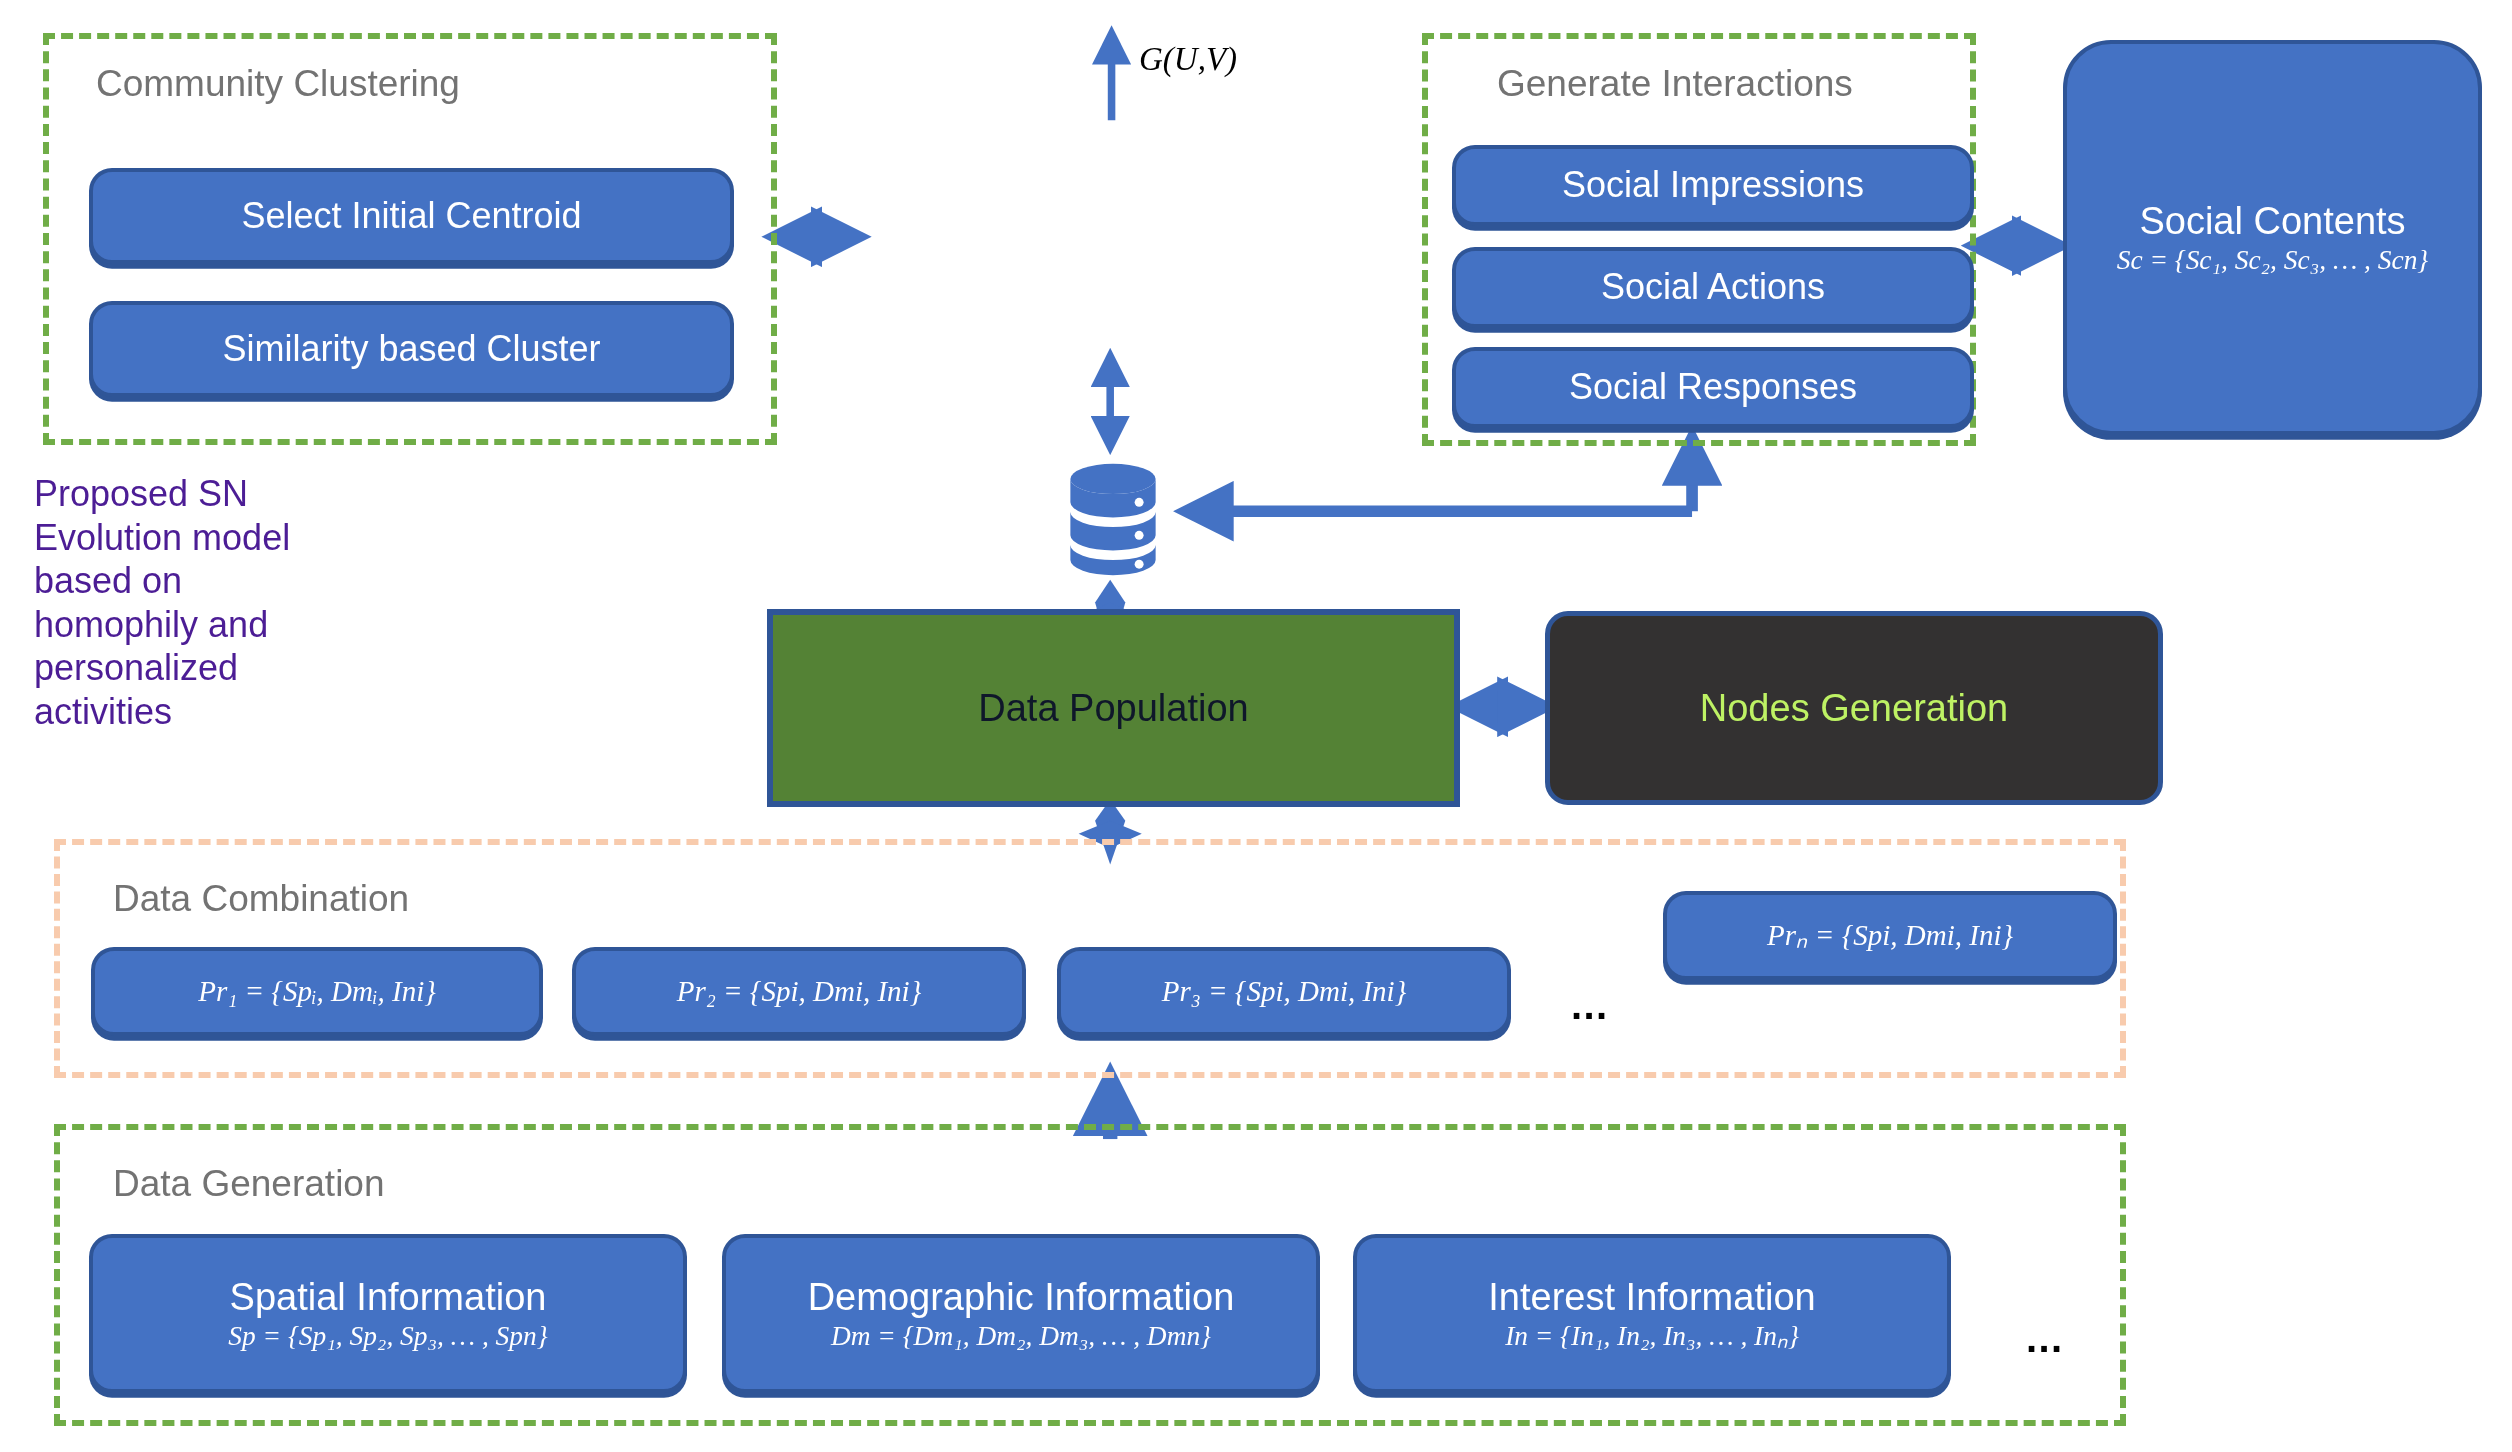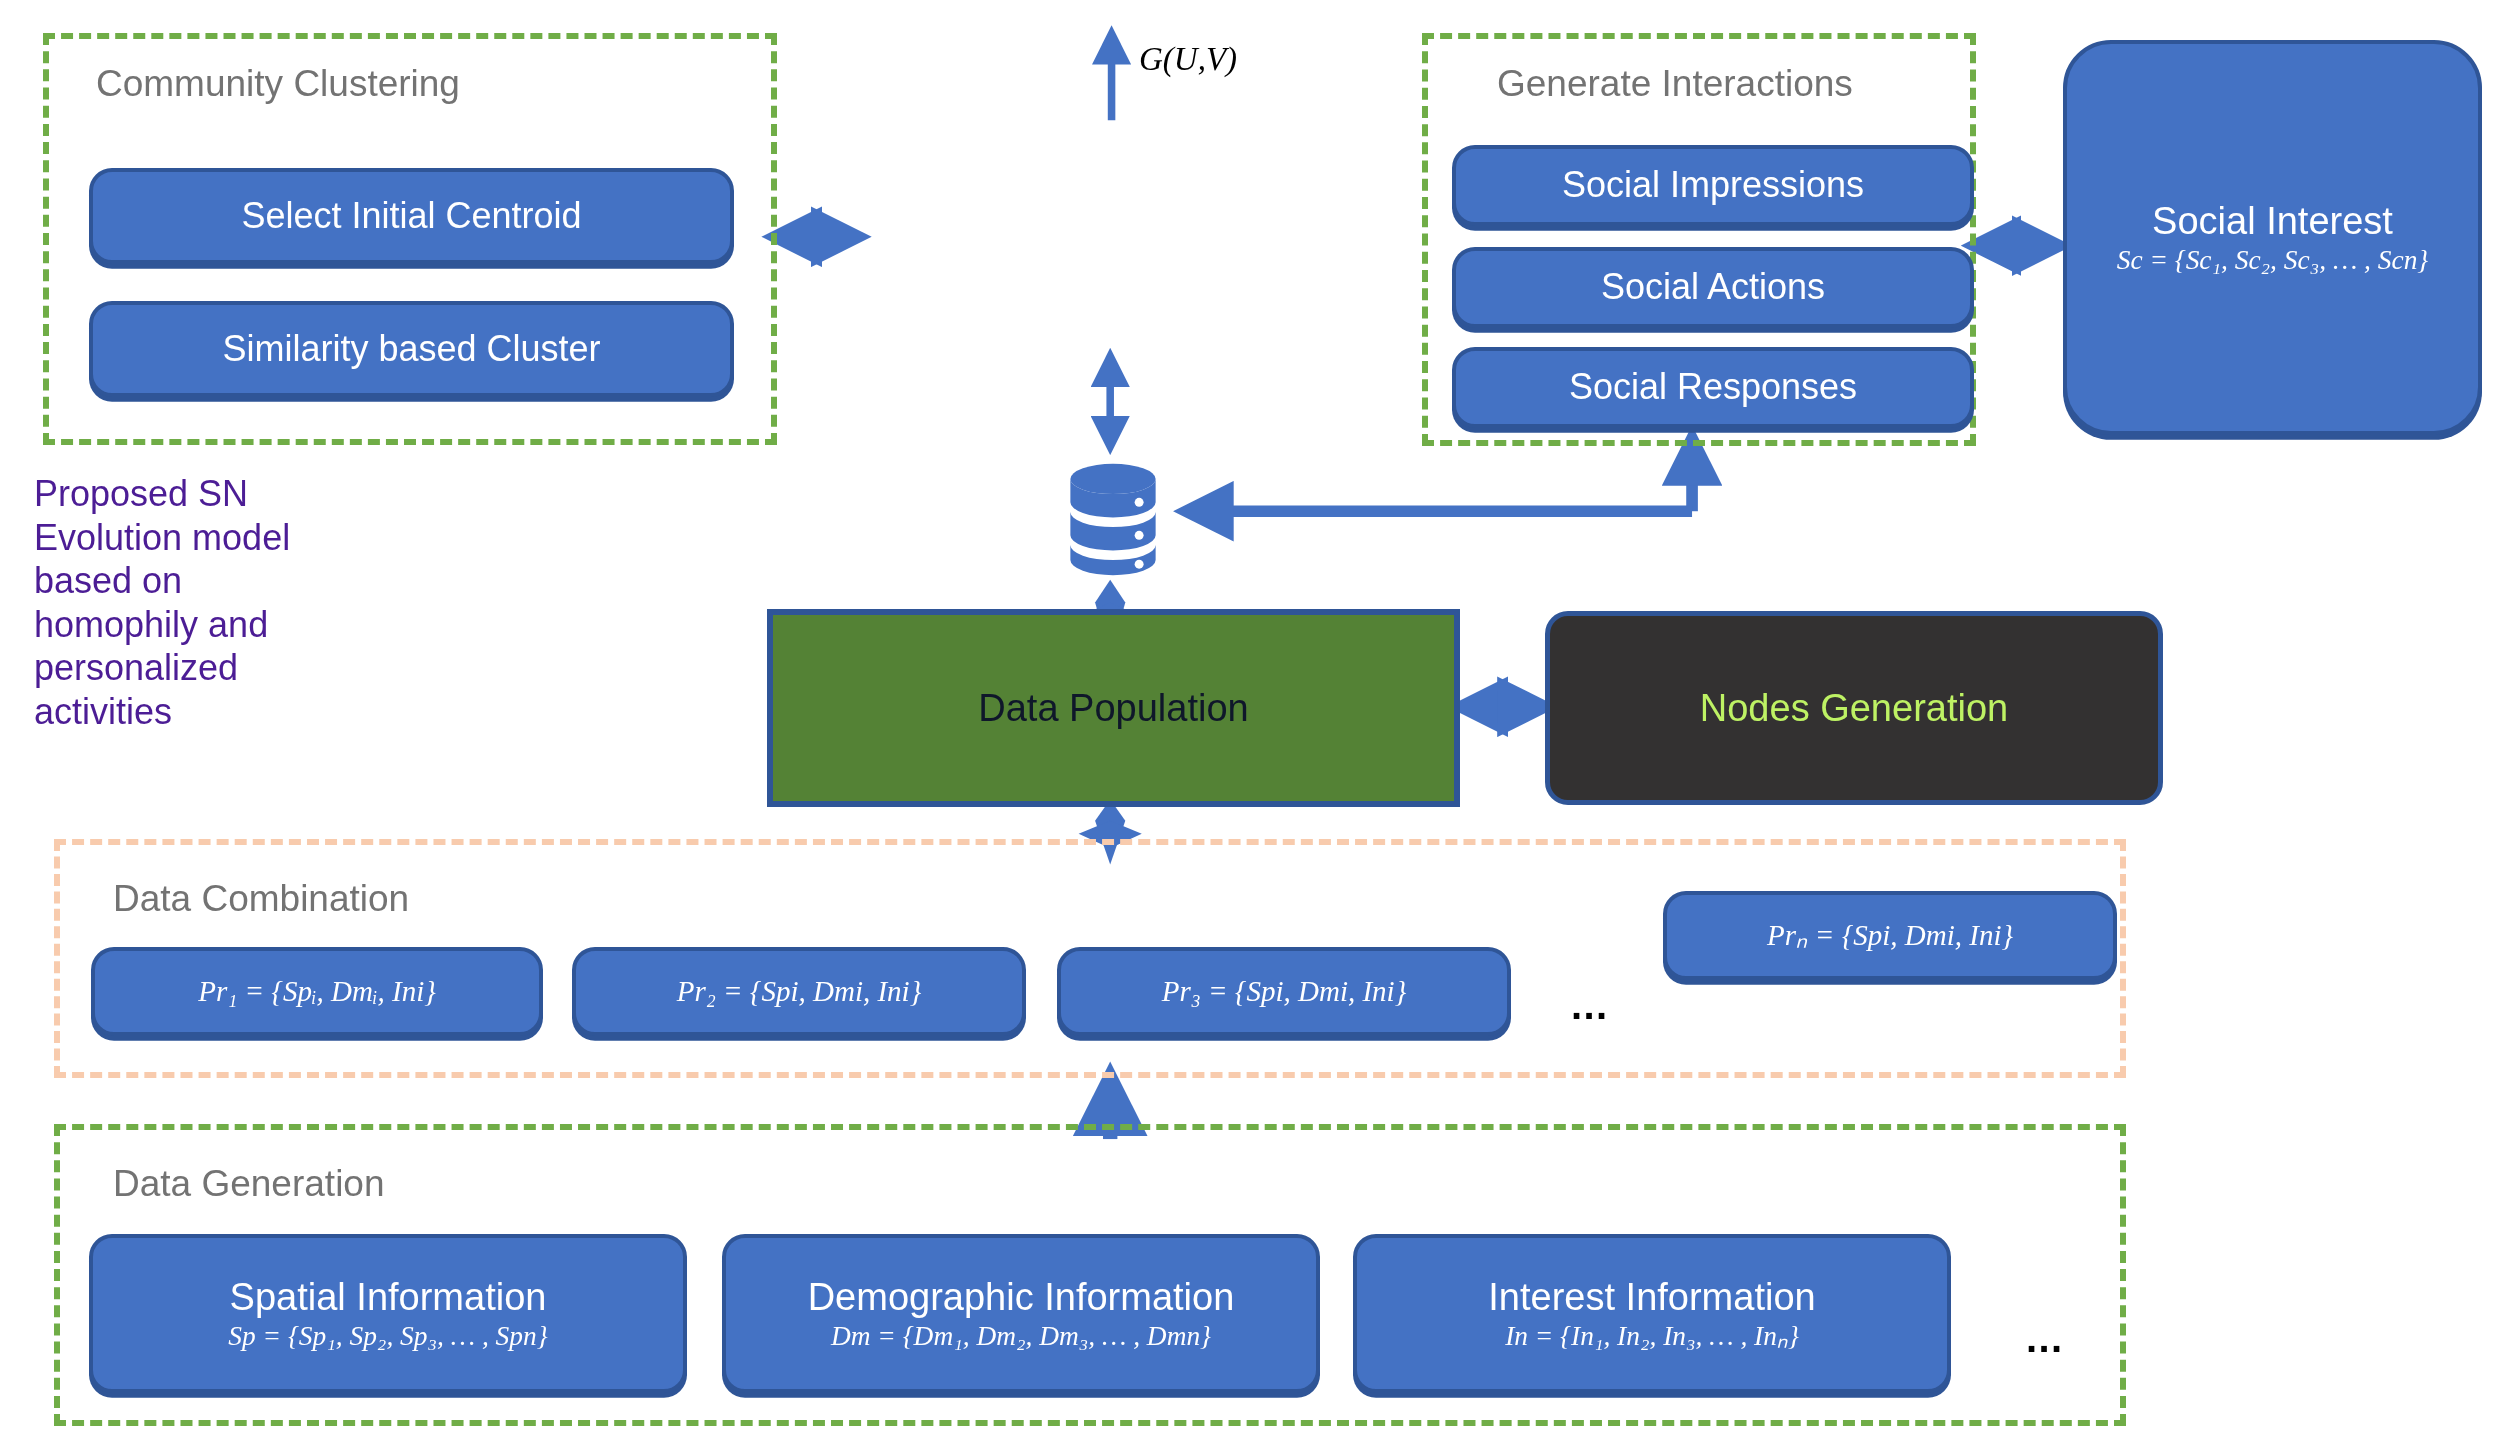--- a/index.html
+++ b/index.html
@@ -158,21 +158,21 @@
     <span class="ttl">Social Impressions</span>
   </div>
   <div class="bluebox" style="left:1452px;top:247px;width:522px;height:81px;">
     <span class="ttl">Social Actions</span>
   </div>
   <div class="bluebox" style="left:1452px;top:347px;width:522px;height:81px;">
     <span class="ttl">Social Responses</span>
   </div>
 
   <div class="bluebox contentsbox" style="left:2063px;top:40px;width:419px;height:395px;">
-    <span class="ttl big">Social Interest</span>
+    <span class="ttl big">Social Contents</span>
     <span class="frm">Sc = {Sc₁, Sc₂, Sc₃, … , Scn}</span>
   </div>
 
   <div class="sidetext" style="left:34px;top:472px;width:309px;">Proposed SN Evolution model based on homophily and personalized activities</div>
 
   <div class="greenbox" style="left:767px;top:609px;width:693px;height:198px;">
     <span>Data Population</span>
   </div>
 
   <div class="darkbox" style="left:1545px;top:611px;width:618px;height:194px;">

